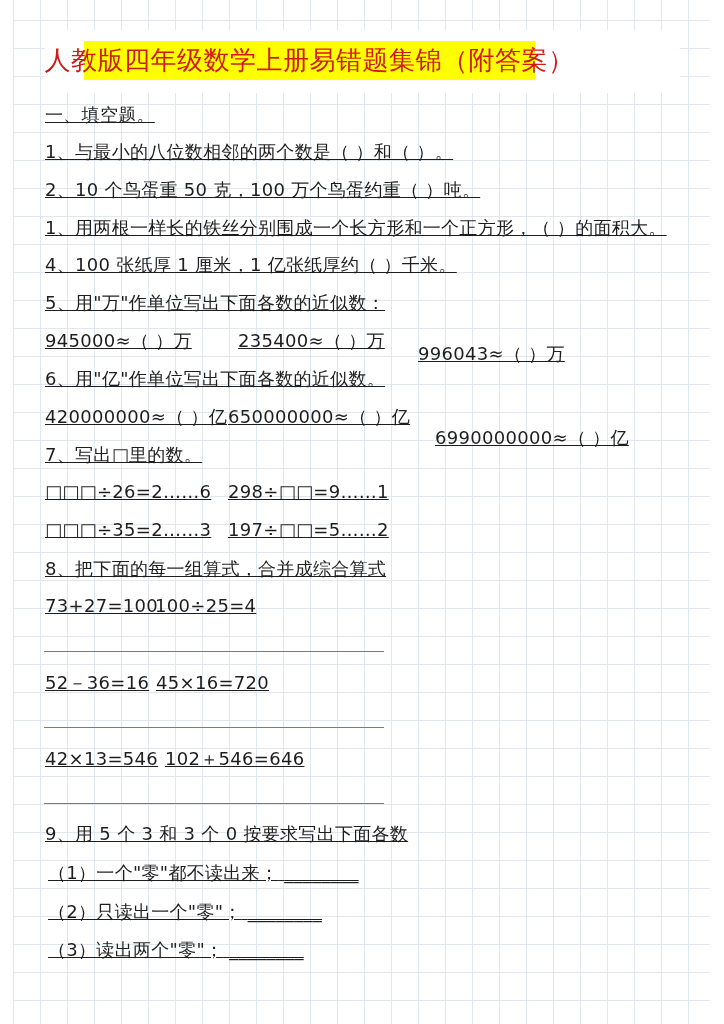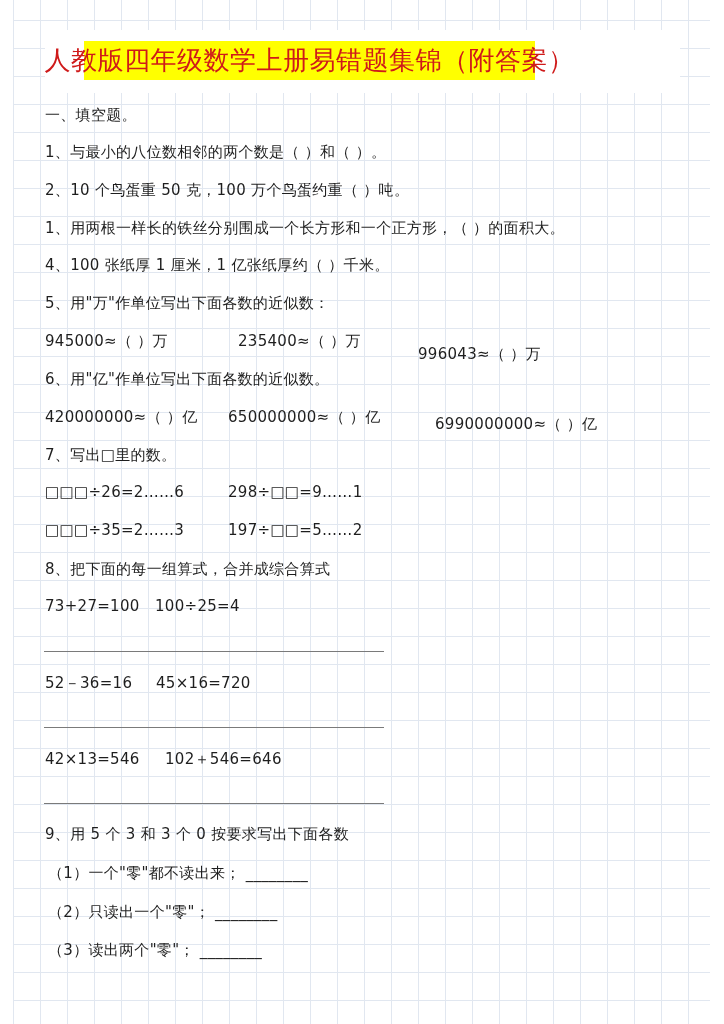--- a/index.html
+++ b/index.html
@@ -24,21 +24,21 @@
     .title-box {
       position:absolute; left:84px; top:41px; width:451px; height:39px;
       background:#ffff00;
       display:flex; align-items:center; justify-content:center;
     }
     .title-text {
       font-size:26px; color:#cf1a1a; letter-spacing:0.5px; white-space:nowrap;
     }
     .line {
       position:absolute; height:20px; line-height:20px;
-      font-size:15px; white-space:nowrap; letter-spacing:0.3px;
+      font-size:18px; white-space:nowrap; letter-spacing:0.3px;text-decoration:underline;
     }
     .answer-line {
       position:absolute; left:44px; width:340px; height:0;
       border-top:1px solid #7a7a7a;
     }
   </style>
 </head>
 <body>
 
 <div class="grid"></div>
@@ -59,21 +59,21 @@
 <div>
   <div class="line" style="left:45px; top:331px;">945000≈（ ）万</div>
   <div class="line" style="left:238px; top:331px;">235400≈（ ）万</div>
   <div class="line" style="left:418px; top:331px;margin-top:13px;">996043≈（ ）万</div>
 </div>
 
 <div class="line" style="left:45px; top:369px;">6、用"亿"作单位写出下面各数的近似数。</div>
 <div>
   <div class="line" style="left:45px; top:407px;">420000000≈（ ）亿</div>
   <div class="line" style="left:228px; top:407px;">650000000≈（ ）亿</div>
-  <div class="line" style="left:435px; top:414px;">6990000000≈（ ）亿</div>
+  <div class="line" style="left:435px; top:428px;">6990000000≈（ ）亿</div>
 </div>
 
 <div class="line" style="left:45px; top:445px;">7、写出□里的数。</div>
 <div>
   <div class="line" style="left:45px; top:482px;">□□□÷26=2……6</div>
   <div class="line" style="left:228px; top:482px;">298÷□□=9……1</div>
   <div class="line" style="left:45px; top:520px;">□□□÷35=2……3</div>
   <div class="line" style="left:228px; top:520px;">197÷□□=5……2</div>
 </div>
 

